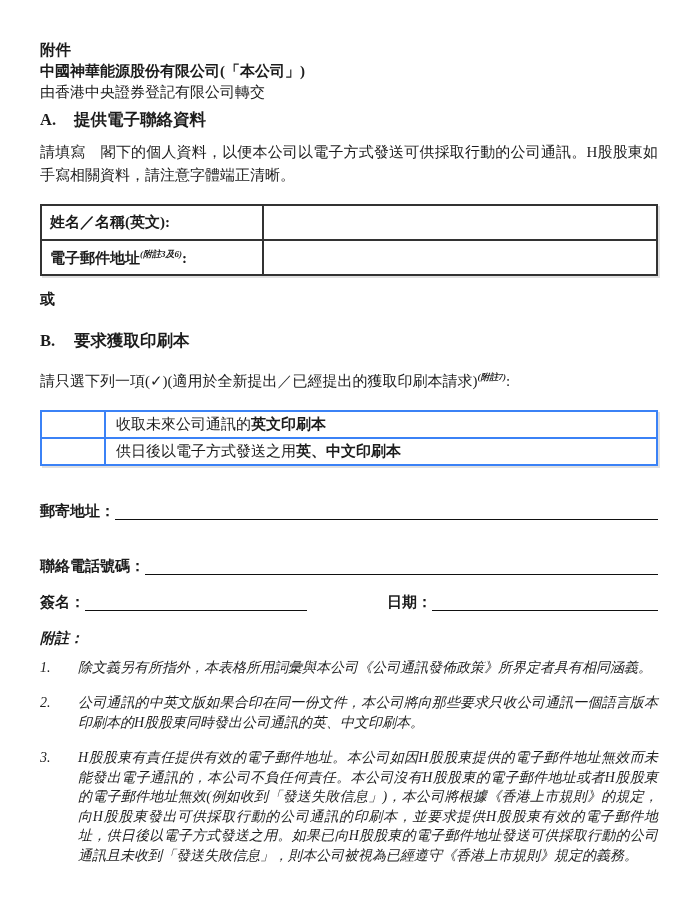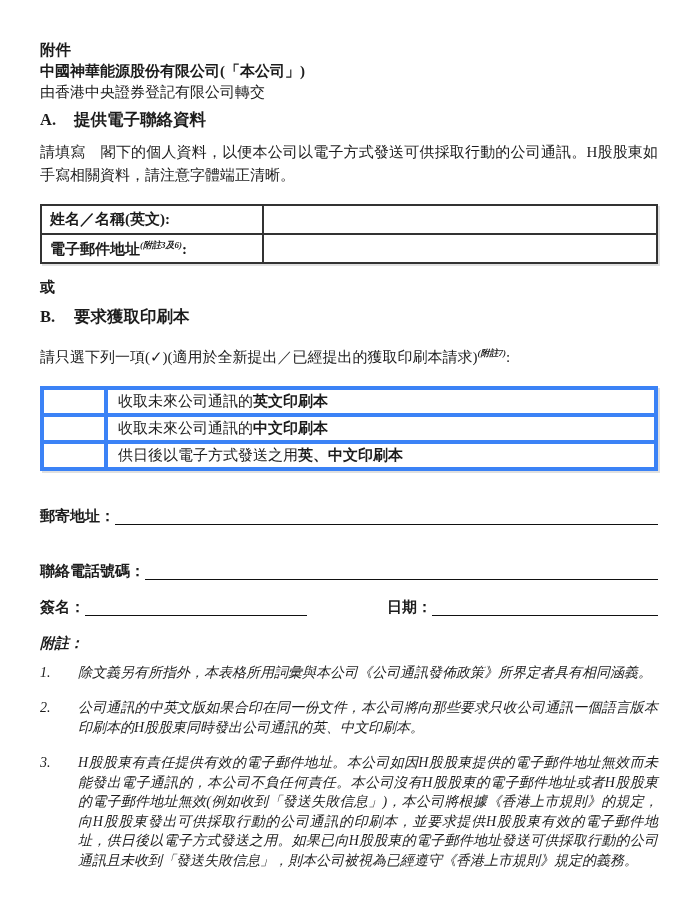--- a/index.html
+++ b/index.html
@@ -19,36 +19,36 @@
   .sec-heading { margin-top: 6px; font-weight: bold; font-size: 16.5px; line-height: 22px; }
   .sec-heading .sec-letter { display: inline-block; width: 34px; }
 
   .intro { margin-top: 10px; font-size: 15px; line-height: 23px; text-align: justify; }
 
   table.form-table {
     margin-top: 17px; width: 618px;
     border-collapse: collapse;
     box-shadow: 2px 2px 0 rgba(0,0,0,0.12);
   }
-  table.form-table td { border: 2px solid #333; font-size: 15px; padding: 3px 8px; height: 29px; }
+  table.form-table td { border: 2px solid #333; font-size: 15px; padding: 3px 8px; height: 35px; }
   td.label-cell { width: 223px; font-weight: bold; }
   td.value-cell { width: 395px; }
   sup.note-ref { font-size: 9px; font-style: italic; font-weight: bold; vertical-align: super; }
 
   .or-label { margin-top: 13px; font-weight: bold; font-size: 15px; line-height: 21px; }
-  .sec-b { margin-top: 8px; }
+  .sec-b { margin-top: 20px; }
 
   .instruction { margin-top: 14px; font-size: 15px; line-height: 22px; }
 
   table.options-table {
     margin-top: 18px; width: 618px;
     border-collapse: collapse;
     box-shadow: 2px 2px 0 rgba(0,0,0,0.12);
   }
-  table.options-table td { border: 4px solid #3b82f6; font-size: 15px; height: 27px; }
+  table.options-table td { border: 2px solid #3b82f6; font-size: 15px; height: 27px; }
   td.checkbox-cell { width: 64px; }
   td.option-cell { padding: 2px 10px; }
   .opt-em { font-weight: bold; }
 
   .field-row { display: flex; align-items: flex-end; font-size: 15px; font-weight: bold; line-height: 22px; }
   .row-mailing { margin-top: 34px; }
   .row-phone { margin-top: 33px; }
   .row-signature { margin-top: 14px; }
   .fill-line { border-bottom: 1.5px solid #111; margin-bottom: 2px; min-height: 18px; }
   .fill-flex { flex: 1; }
@@ -104,24 +104,20 @@
   </div>
 
   <table class="options-table">
     <tbody>
         <tr>
       <td class="checkbox-cell"></td>
       <td class="option-cell"><span>收取未來公司通訊的</span><span class="opt-em">英文印刷本</span></td>
     </tr>
     <tr>
       <td class="checkbox-cell"></td>
-      <td class="option-cell"><span>收取未來公司通訊的</span><span class="opt-em">中文印刷本</span></td>
-    </tr>
-    <tr>
-      <td class="checkbox-cell"></td>
       <td class="option-cell"><span>供日後以電子方式發送之用</span><span class="opt-em">英、中文印刷本</span></td>
     </tr>
   </tbody>
     </table>
 
   <div class="field-row row-mailing">
     <span>郵寄地址：</span>
     <span class="fill-line fill-flex"></span>
   </div>
 

